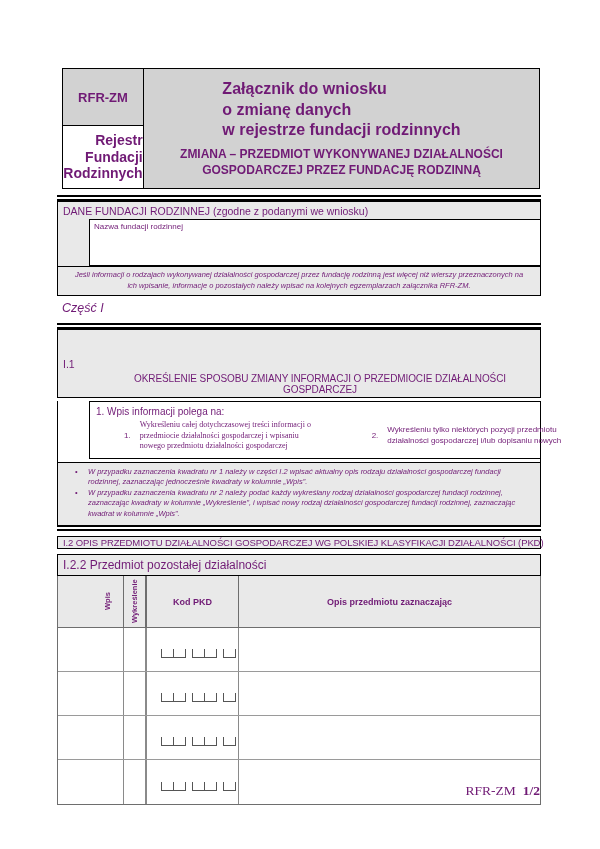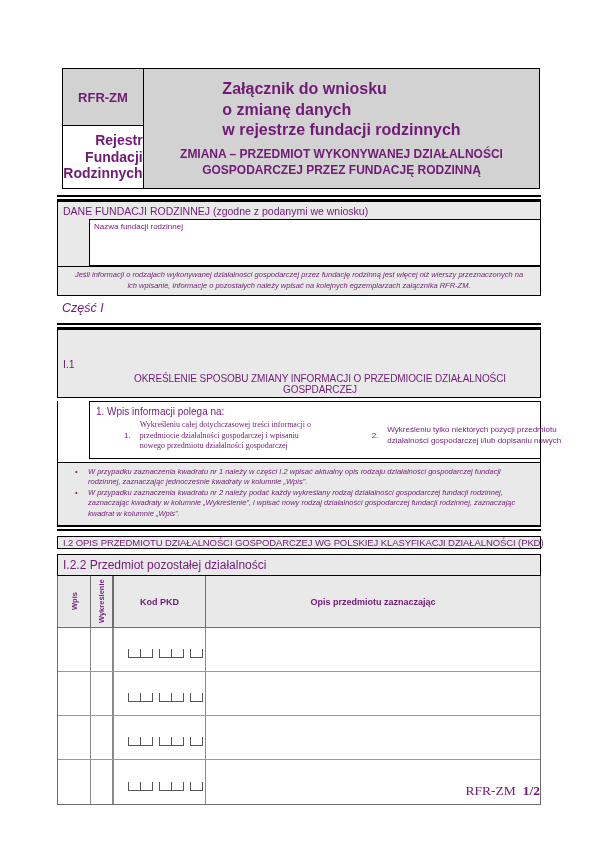--- a/index.html
+++ b/index.html
@@ -89,21 +89,21 @@
     margin-top:5px; border:1px solid #000; background:#e9e9e9;
     font-size:9.5px; letter-spacing:-0.1px; padding:0 5px; white-space:nowrap;
   }
 
   
   .i22-bar {
     margin-top:5px; border:1px solid #000; background:#e9e9e9;
     font-size:12px; padding:3px 5px;
   }
   .pkd-table { border:1px solid #6e6e6e; border-top:none; }
-  .trow { display:flex; }
+  .trow { display:flex;padding-left:33px; }
   .thead { background:#e9e9e9; height:52px; border-bottom:1px solid #6e6e6e; }
   .c-wpis  { width:33px; flex:none; border-right:1px solid #8a8a8a; }
   .c-wykr  { width:23px; flex:none; border-right:2px solid #8a8a8a; }
   .c-kod   { width:92px; flex:none; border-right:1px solid #8a8a8a; }
   .c-opis  { flex:1; }
   .vlabel {
     display:flex; align-items:center; justify-content:center;
     writing-mode:vertical-rl; transform:rotate(180deg);
     font-size:7.5px; font-weight:bold; width:100%; height:100%;
   }

